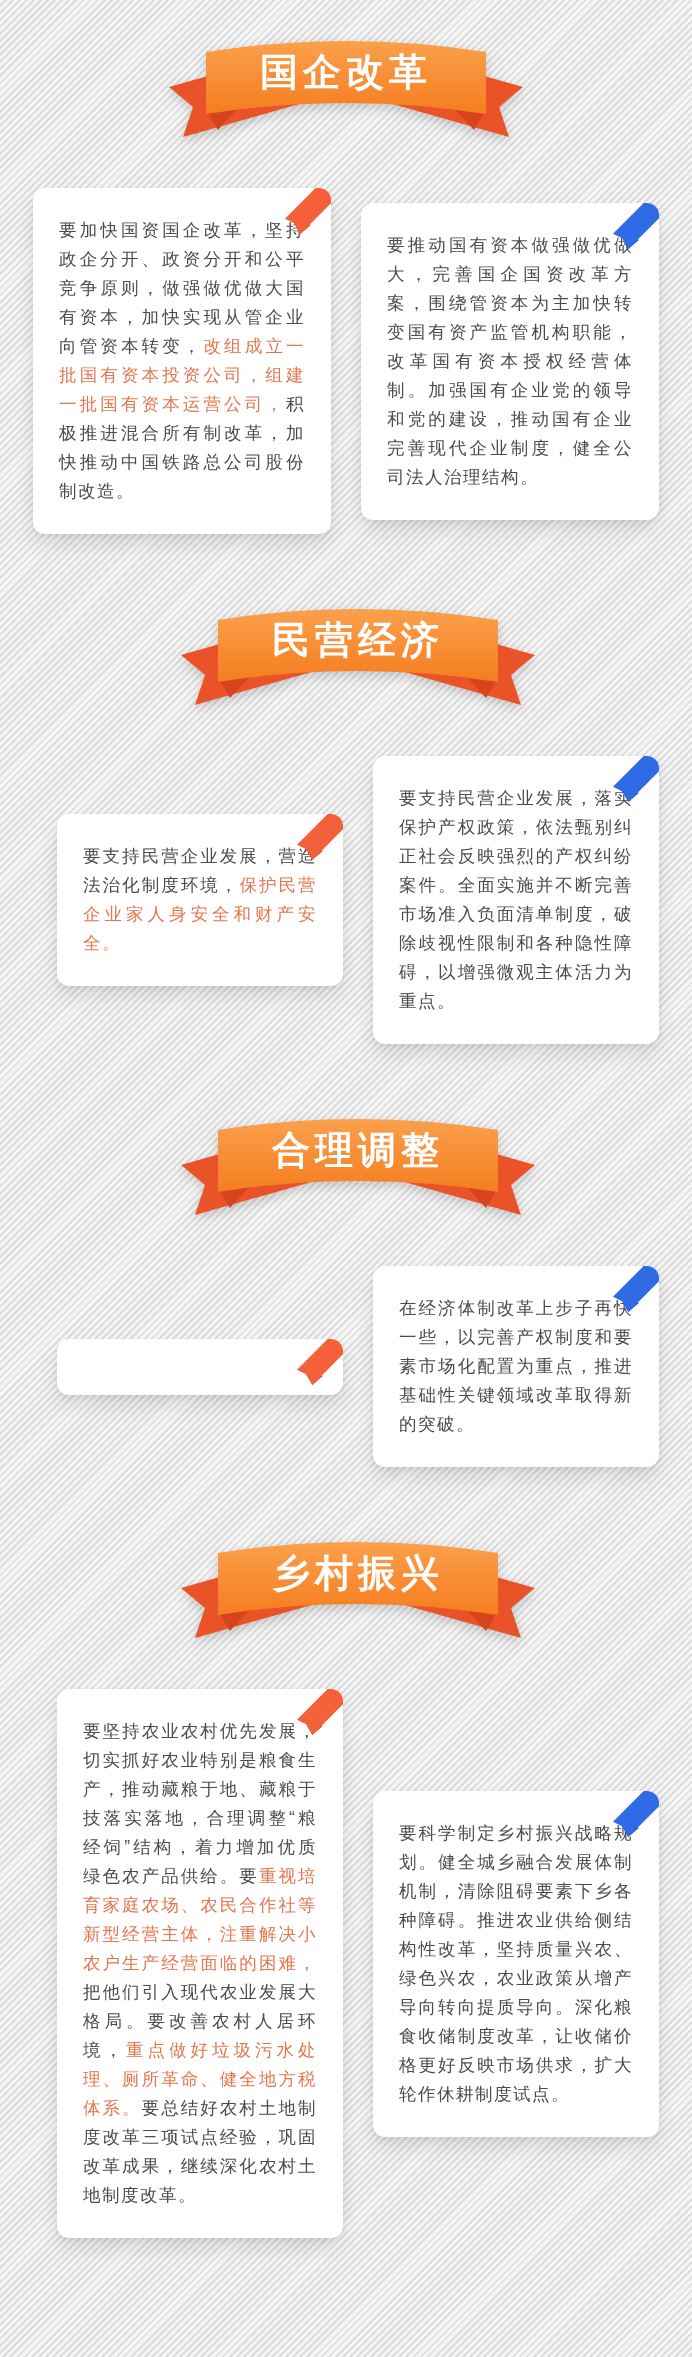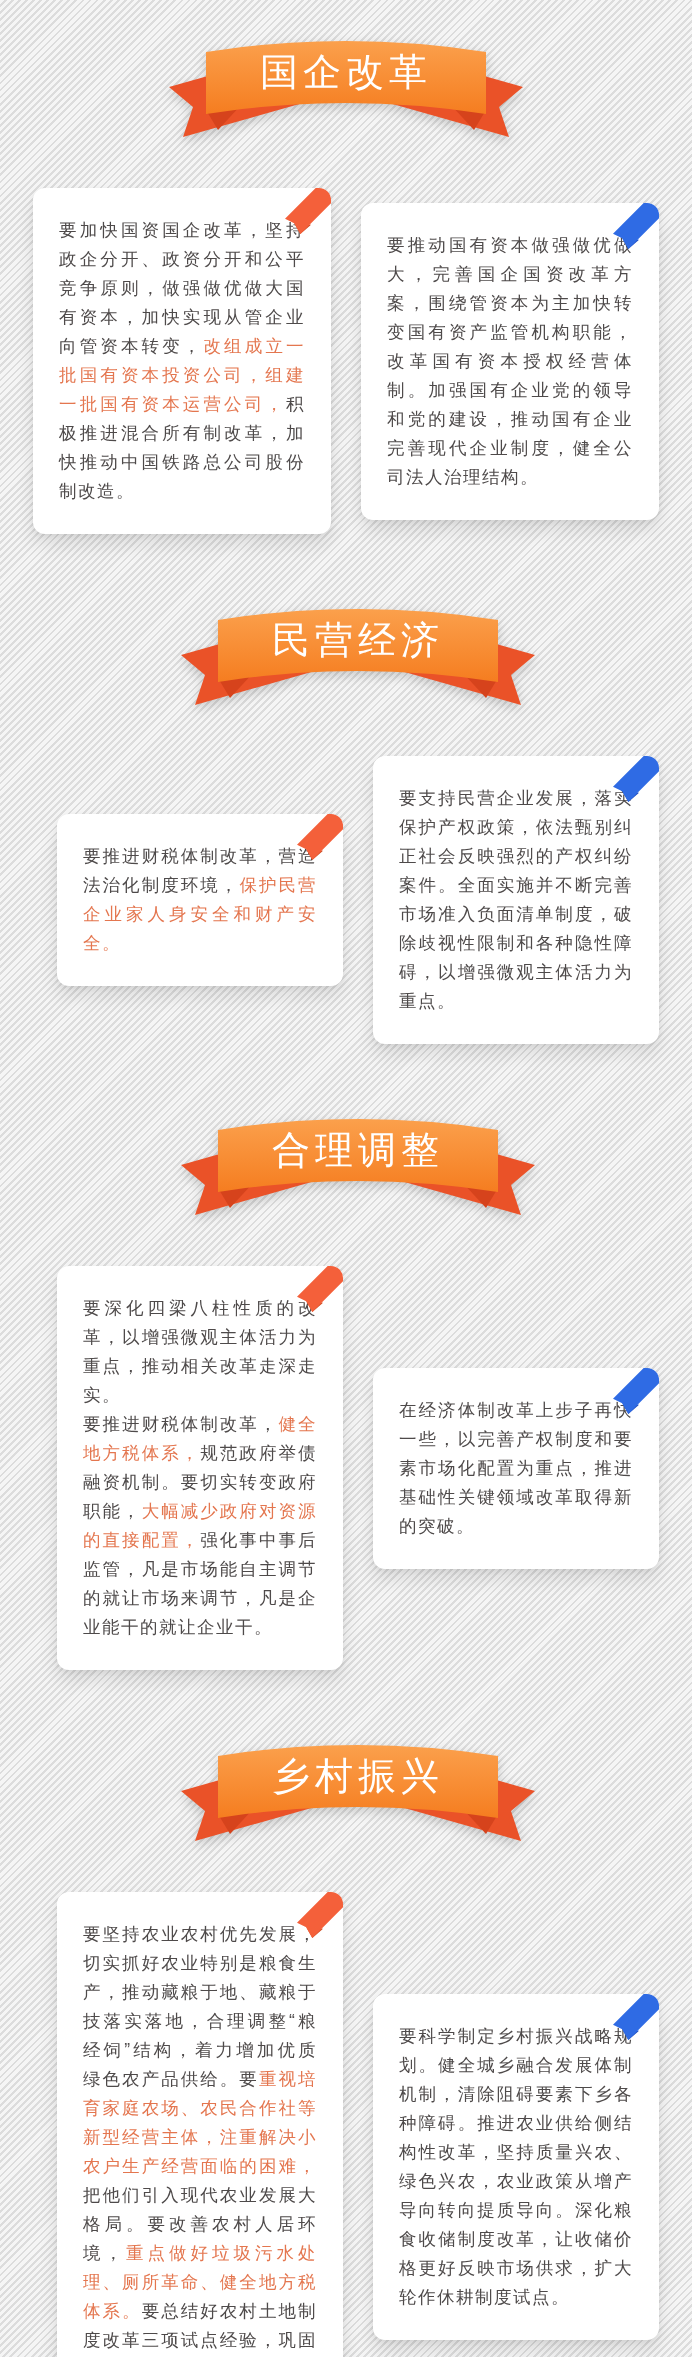--- a/index.html
+++ b/index.html
@@ -32,21 +32,21 @@
     filter: drop-shadow(0 4px 6px rgba(0,0,0,0.18)); }
   .wing  { fill: var(--ribbon-wing-red, #ea5228); }
   .fold  { fill: var(--ribbon-fold-dark, #d6431c); }
   .panel { fill: url(#ribbonGrad); }
   .banner-title {
     position: absolute;
     left: 0; right: 0; top: 24px;
     height: 44px; line-height: 44px;
     text-align: center;
     font-size: 38px;
-    font-weight: 400;
+    font-weight: 700;
     letter-spacing: 5px;
     color: #ffffff;
   }
 
   
   .cards {
     display: flex;
     gap: 30px;
     padding: 0 33px;
     align-items: center;
@@ -140,21 +140,21 @@
       </svg>
       <div class="banner-title">民营经济</div>
     </div>
     <div class="cards">
       <div class="card">
         <svg class="corner" viewBox="0 0 60 60" data-variant="orange">
           <polygon class="c-fold" points="20,60 12,46 34,48"></polygon>
           <polygon class="c-main" points="40,0 60,0 60,20 20,60 12,46 0,40"></polygon>
         </svg>
         <div class="card-text">
-            <p><span>要推进财税体制改革，营造法治化制度环境，</span><span class="hl">保护民营企业家人身安全和财产安全。</span></p>
+            <p><span>要支持民营企业发展，营造法治化制度环境，</span><span class="hl">保护民营企业家人身安全和财产安全。</span></p>
           </div>
       </div>
       <div class="card">
         <svg class="corner" viewBox="0 0 60 60" data-variant="blue">
           <polygon class="c-fold" points="20,60 12,46 34,48"></polygon>
           <polygon class="c-main" points="40,0 60,0 60,20 20,60 12,46 0,40"></polygon>
         </svg>
         <div class="card-text">
             <p><span>要支持民营企业发展，落实保护产权政策，依法甄别纠正社会反映强烈的产权纠纷案件。全面实施并不断完善市场准入负面清单制度，破除歧视性限制和各种隐性障碍，以增强微观主体活力为重点。</span></p>
           </div>
@@ -172,24 +172,20 @@
         <path class="panel" d="M60,26 Q200,4 340,26 L340,88 Q200,66 60,88 Z"></path>
       </svg>
       <div class="banner-title">合理调整</div>
     </div>
     <div class="cards">
       <div class="card">
         <svg class="corner" viewBox="0 0 60 60" data-variant="orange">
           <polygon class="c-fold" points="20,60 12,46 34,48"></polygon>
           <polygon class="c-main" points="40,0 60,0 60,20 20,60 12,46 0,40"></polygon>
         </svg>
-        <div class="card-text">
-            <p><span>要深化四梁八柱性质的改革，以增强微观主体活力为重点，推动相关改革走深走实。</span></p>
-            <p><span>要推进财税体制改革，</span><span class="hl">健全地方税体系，</span><span>规范政府举债融资机制。要切实转变政府职能，</span><span class="hl">大幅减少政府对资源的直接配置，</span><span>强化事中事后监管，凡是市场能自主调节的就让市场来调节，凡是企业能干的就让企业干。</span></p>
-          </div>
       </div>
       <div class="card">
         <svg class="corner" viewBox="0 0 60 60" data-variant="blue">
           <polygon class="c-fold" points="20,60 12,46 34,48"></polygon>
           <polygon class="c-main" points="40,0 60,0 60,20 20,60 12,46 0,40"></polygon>
         </svg>
         <div class="card-text">
             <p><span>在经济体制改革上步子再快一些，以完善产权制度和要素市场化配置为重点，推进基础性关键领域改革取得新的突破。</span></p>
           </div>
       </div>

